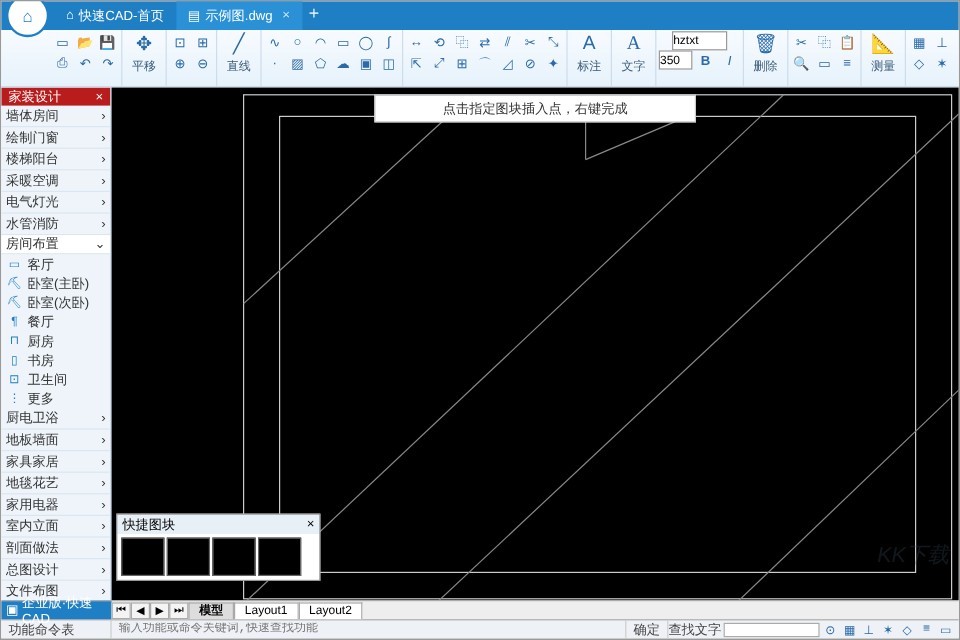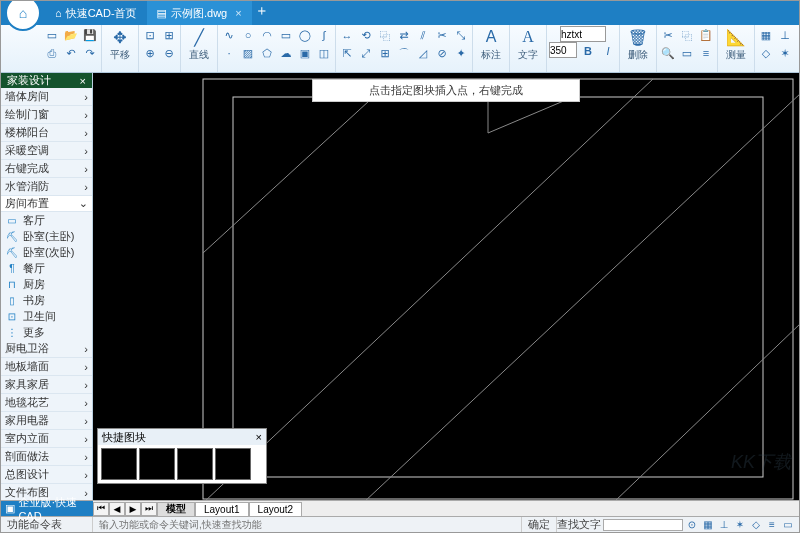--- a/index.html
+++ b/index.html
@@ -19,21 +19,21 @@
 .ribbon{height:48px;background:linear-gradient(#f7fbff,#e6f2fb);border-bottom:1px solid #b0c8dc;display:flex;align-items:center;padding-left:40px;gap:0;}
 .rgrp{display:flex;flex-direction:column;align-items:center;border-right:1px solid #cdddeb;padding:1px 2px;height:100%;}
 .rrow{display:flex;gap:1px;}
 .ico{width:18px;height:18px;border:1px solid transparent;display:flex;align-items:center;justify-content:center;font-size:11px;color:#2a6aa8;cursor:pointer;border-radius:2px;}
 .glbl{font-size:10px;color:#3a5a78;margin-top:0;}
 .bigbtn{display:flex;flex-direction:column;align-items:center;width:32px;cursor:pointer;}
 .bigbtn .bi{width:22px;height:22px;display:flex;align-items:center;justify-content:center;font-size:16px;color:#2a6aa8;}
 .txtsel{width:46px;height:16px;border:1px solid #999;font-size:10px;background:#fff;}
 .main{display:flex;height:calc(100% - 24px - 48px - 16px - 16px);}
 .sidebar{width:92px;background:#eef4fa;border-right:1px solid #b9cfdf;display:flex;flex-direction:column;overflow:hidden;}
-.shdr{height:20px;background:#14532d;color:#fff;display:flex;align-items:center;justify-content:space-between;padding:0 6px;font-size:11px;}
+.shdr{height:20px;background:#b91c1c;color:#fff;display:flex;align-items:center;justify-content:space-between;padding:0 6px;font-size:11px;}
 .sitem{height:18px;display:flex;align-items:center;justify-content:space-between;padding:0 4px;color:#333;cursor:pointer;border-bottom:1px solid #dbe6f0;font-size:10px;}
 .sitem.exp{background:#fff;}
 .sub{height:16px;display:flex;align-items:center;gap:4px;padding-left:4px;color:#333;cursor:pointer;font-size:10px;}
 .sub .si{width:14px;height:12px;display:flex;align-items:center;justify-content:center;color:#1e7fc4;font-size:10px;}
 .canvas-area{flex:1;position:relative;background:#000;overflow:hidden;}
 .panel{position:absolute;left:4px;top:2px;width:90px;background:#fff;border:1px solid #999;box-shadow:2px 2px 4px rgba(0,0,0,.3);z-index:5;}
 .phdr{height:18px;background:#e8f0f7;border-bottom:1px solid #ccc;padding:2px 4px;font-size:11px;color:#333;}
 .pbody{padding:4px;display:flex;flex-direction:column;gap:4px;}
 .prow{display:flex;align-items:center;gap:2px;}
 .prow label{width:16px;font-size:11px;}
@@ -45,21 +45,21 @@
 .qhdr{height:16px;background:#e8f0f7;display:flex;align-items:center;justify-content:space-between;padding:0 4px;font-size:11px;}
 .qbody{display:flex;gap:2px;padding:3px;background:#fff;}
 .thumb{width:36px;height:32px;background:#000;border:1px solid #666;}
 svg.lines{position:absolute;inset:0;width:100%;height:100%;}
 .layout-tabs{height:16px;background:#eee;display:flex;align-items:center;border-top:1px solid #aaa;}
 .lnav{width:16px;height:14px;border:1px solid #aaa;background:#f4f4f4;display:flex;align-items:center;justify-content:center;font-size:9px;cursor:pointer;}
 .ltab{padding:0 8px;height:14px;border:1px solid #aaa;border-bottom:none;background:#fff;font-size:10px;display:flex;align-items:center;cursor:pointer;}
 .ltab.act{background:#ddd;font-weight:bold;}
 .status{height:16px;background:#eef2f6;border-top:1px solid #aaa;display:flex;align-items:center;font-size:10px;color:#444;}
 .status .cell{padding:0 6px;border-right:1px solid #ccc;height:100%;display:flex;align-items:center;gap:2px;}
-.status input{border:1px solid #aaa;height:12px;width:80px;font-size:10px;}
+.status input{border:1px solid #aaa;height:12px;width:80px;font-size:10px;font-family:Liberation Mono, monospace;}
 .sright{margin-left:auto;display:flex;align-items:center;gap:2px;padding-right:4px;}
 .sico{width:14px;height:12px;display:flex;align-items:center;justify-content:center;color:#2a6aa8;cursor:pointer;font-size:10px;}
 .watermark{position:absolute;right:8px;bottom:26px;color:#3a5060;font-size:18px;opacity:.3;font-style:italic;z-index:2;}
 </style>
 </head>
 <body>
 
 <div class="titlebar">
   <div class="logo">⌂</div>
   <div class="tabs">
@@ -227,21 +227,21 @@
         </div>
         <div class="sitem">
           <span>楼梯阳台</span>
           <span>›</span>
         </div>
         <div class="sitem">
           <span>采暖空调</span>
           <span>›</span>
         </div>
         <div class="sitem">
-          <span>右键完成</span>
+          <span>电气灯光</span>
           <span>›</span>
         </div>
         <div class="sitem">
           <span>水管消防</span>
           <span>›</span>
         </div>
       </div>
     <div class="sitem exp">
       <span>房间布置</span>
       <span>⌄</span>

